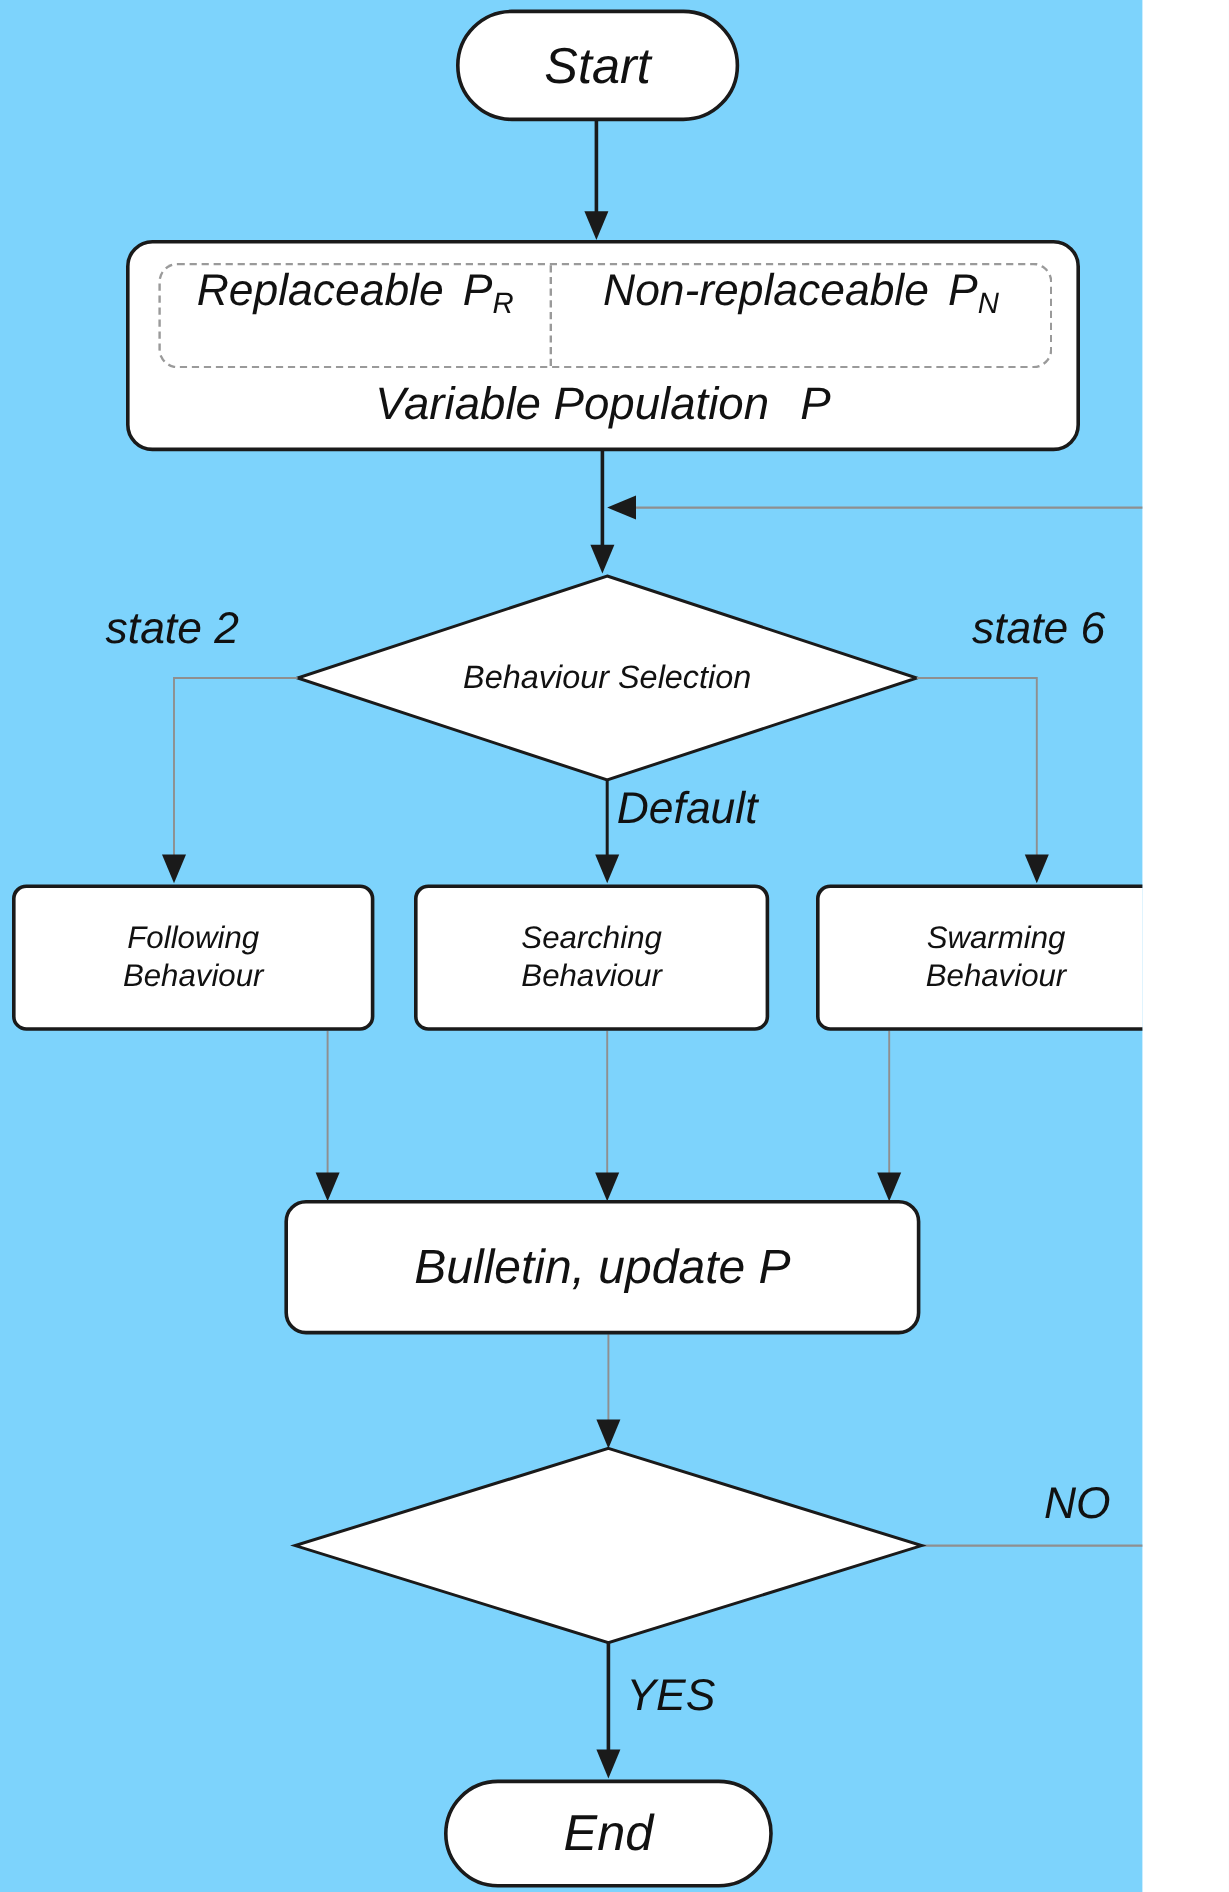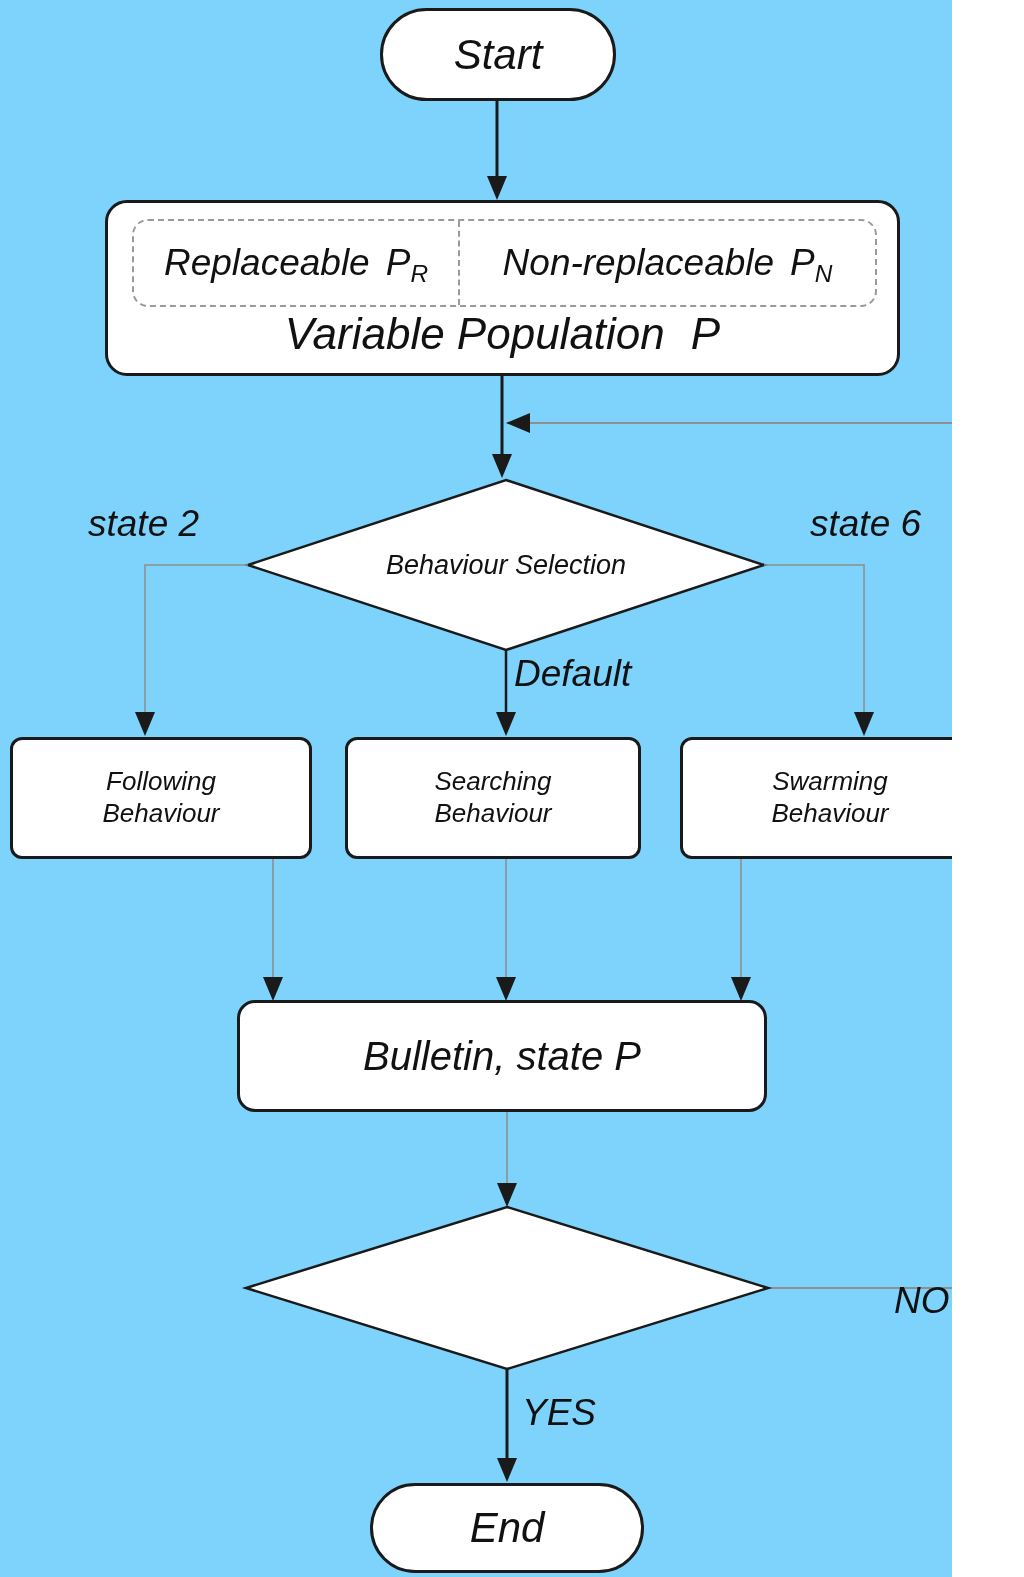--- a/index.html
+++ b/index.html
@@ -57,36 +57,35 @@
     position: absolute;
     left: 24px; top: 16px;
     width: 745px; height: 88px;
     border: 2px dashed #9a9a9a;
     border-radius: 16px;
     display: flex;
     box-sizing: border-box;
   }
   .dashed-cell {
     display: flex;
-    align-items: center;
     justify-content: center;
     font-size: 37px;
     box-sizing: border-box;
   }
   .cell-left  { width: 44%; border-right: 2px dashed #9a9a9a; }
   .cell-right { width: 56%; }
   .sym { margin-left: 16px; }
   .sym-wide { margin-left: 26px; }
   sub.pop-sub {
     font-size: 66%;
     line-height: 0;
     vertical-align: -0.28em;
   }
   .variable-row {
-    font-size: 44px;
+    font-size: 38px;
     display: flex;
     align-items: baseline;
     justify-content: center;
   }
 </style>
 </head>
 <body>
 
 <div id="canvas">
 
@@ -161,24 +160,24 @@
     <span class="two-line"><span>Following</span><br><span>Behaviour</span></span>
   </div>
   <div class="node rounded-sm" style="left:345px; top:737px; width:296px; height:122px;">
     <span class="two-line"><span>Searching</span><br><span>Behaviour</span></span>
   </div>
   <div class="node rounded-sm" style="left:680px; top:737px; width:300px; height:122px;">
     <span class="two-line"><span>Swarming</span><br><span>Behaviour</span></span>
   </div>
 
   <div class="node rounded-md" style="left:237px; top:1000px; width:530px; height:112px;">
-    <span class="node-label">Bulletin, state P</span>
+    <span class="node-label">Bulletin, update P</span>
   </div>
 
 
-  <span class="edge-label" style="left:894px; top:1232px;margin-top:48px;">NO</span>
+  <span class="edge-label" style="left:870px; top:1232px;">NO</span>
   <span class="edge-label" style="left:522px; top:1392px;">YES</span>
 
   <div class="node stadium" style="left:370px; top:1483px; width:274px; height:90px;">
     <span class="node-label-lg">End</span>
   </div>
 
 </div>
 
 </body></html>

